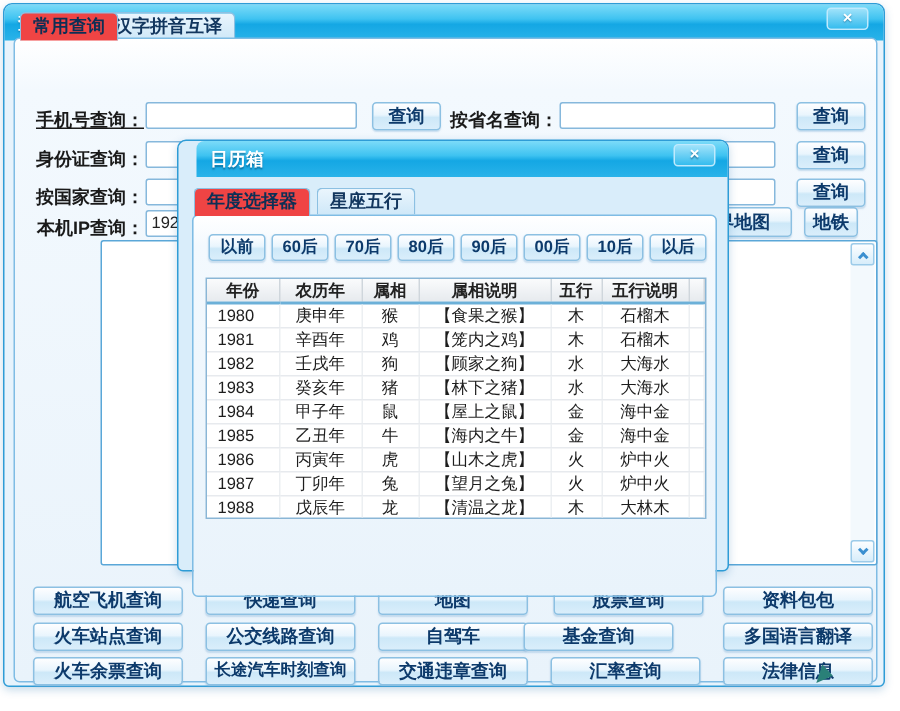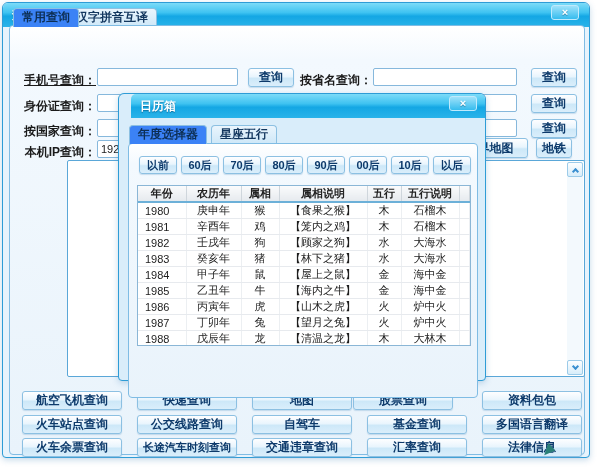--- a/index.html
+++ b/index.html
@@ -20,21 +20,21 @@
               background:linear-gradient(180deg,#9fe2fa,#35bcee);
               border:1px solid #bfeafd; color:#fff; font-weight:bold; font-size:11px;
               line-height:13px; text-align:center; cursor:pointer;
               text-shadow:0 1px 1px rgba(0,70,110,.5); }
 
   
   .tab { position:absolute; height:18px; padding:0 8px; font-size:12px; font-weight:bold;
          color:#12365e; background:linear-gradient(180deg,#eaf5fd,#cfe8f8);
          border:1px solid #8cc0e2; border-bottom:none; border-radius:4px 4px 0 0;
          line-height:17px; cursor:pointer; }
-  .tab.active { background:#3b82f6; color:#0d2f55; z-index:3; height:19px; }
+  .tab.active { background:#ef4444; color:#0d2f55; z-index:3; height:19px; }
 
   .panel { position:absolute; border:1px solid #7fbce4; border-radius:4px;
            background:linear-gradient(180deg,#ffffff 0%,#f3f9fe 8%,#e9f3fb 100%); }
 
   
   .flabel { position:absolute; font-size:12px; font-weight:bold; color:#1a1a1a; text-align:right; }
   .tinput { position:absolute; height:18px; border:1px solid #86b8dc; background:#fff;
             font-size:11px; color:#222; padding:0 3px; border-radius:2px; }
   .btn { position:absolute; border:1px solid #8cc0e2; border-radius:3px; cursor:pointer;
          background:linear-gradient(180deg,#fefeff 0%,#e9f5fd 45%,#cde8f8 55%,#daeefb 100%);
@@ -118,27 +118,27 @@
         </div>
       <div class="sarrow" style="bottom:0;">
           <span class="chev down"></span>
         </div>
     </div>
   </div>
 
   <div class="btn bbtn abs" style="left:22px;top:391px;">航空飞机查询</div>
   <div class="btn bbtn abs" style="left:137px;top:391px;">快递查询</div>
   <div class="btn bbtn abs" style="left:252px;top:391px;">地图</div>
-  <div class="btn bbtn abs" style="left:353px;top:391px;">股票查询</div>
+  <div class="btn bbtn abs" style="left:369px;top:391px;">股票查询</div>
   <div class="btn bbtn abs" style="left:482px;top:391px;">资料包包</div>
 
   <div class="btn bbtn abs" style="left:22px;top:415px;">火车站点查询</div>
   <div class="btn bbtn abs" style="left:137px;top:415px;">公交线路查询</div>
   <div class="btn bbtn abs" style="left:252px;top:415px;">自驾车</div>
-  <div class="btn bbtn abs" style="left:367px;top:415px;">基金查询</div>
+  <div class="btn bbtn abs" style="left:349px;top:415px;">基金查询</div>
   <div class="btn bbtn abs" style="left:482px;top:415px;">多国语言翻译</div>
 
   <div class="btn bbtn abs" style="left:22px;top:438px;">火车余票查询</div>
   <div class="btn bbtn abs" style="left:137px;top:438px;font-size:11px;">长途汽车时刻查询</div>
   <div class="btn bbtn abs" style="left:252px;top:438px;">交通违章查询</div>
   <div class="btn bbtn abs" style="left:367px;top:438px;">汇率查询</div>
   <div class="btn bbtn abs" style="left:482px;top:438px;">法律信息</div>
 
   <div class="window" style="left:118px;top:93px;width:368px;height:288px;z-index:10;background:#d9edfa;padding-left:12px;">
     <div class="titlebar">

